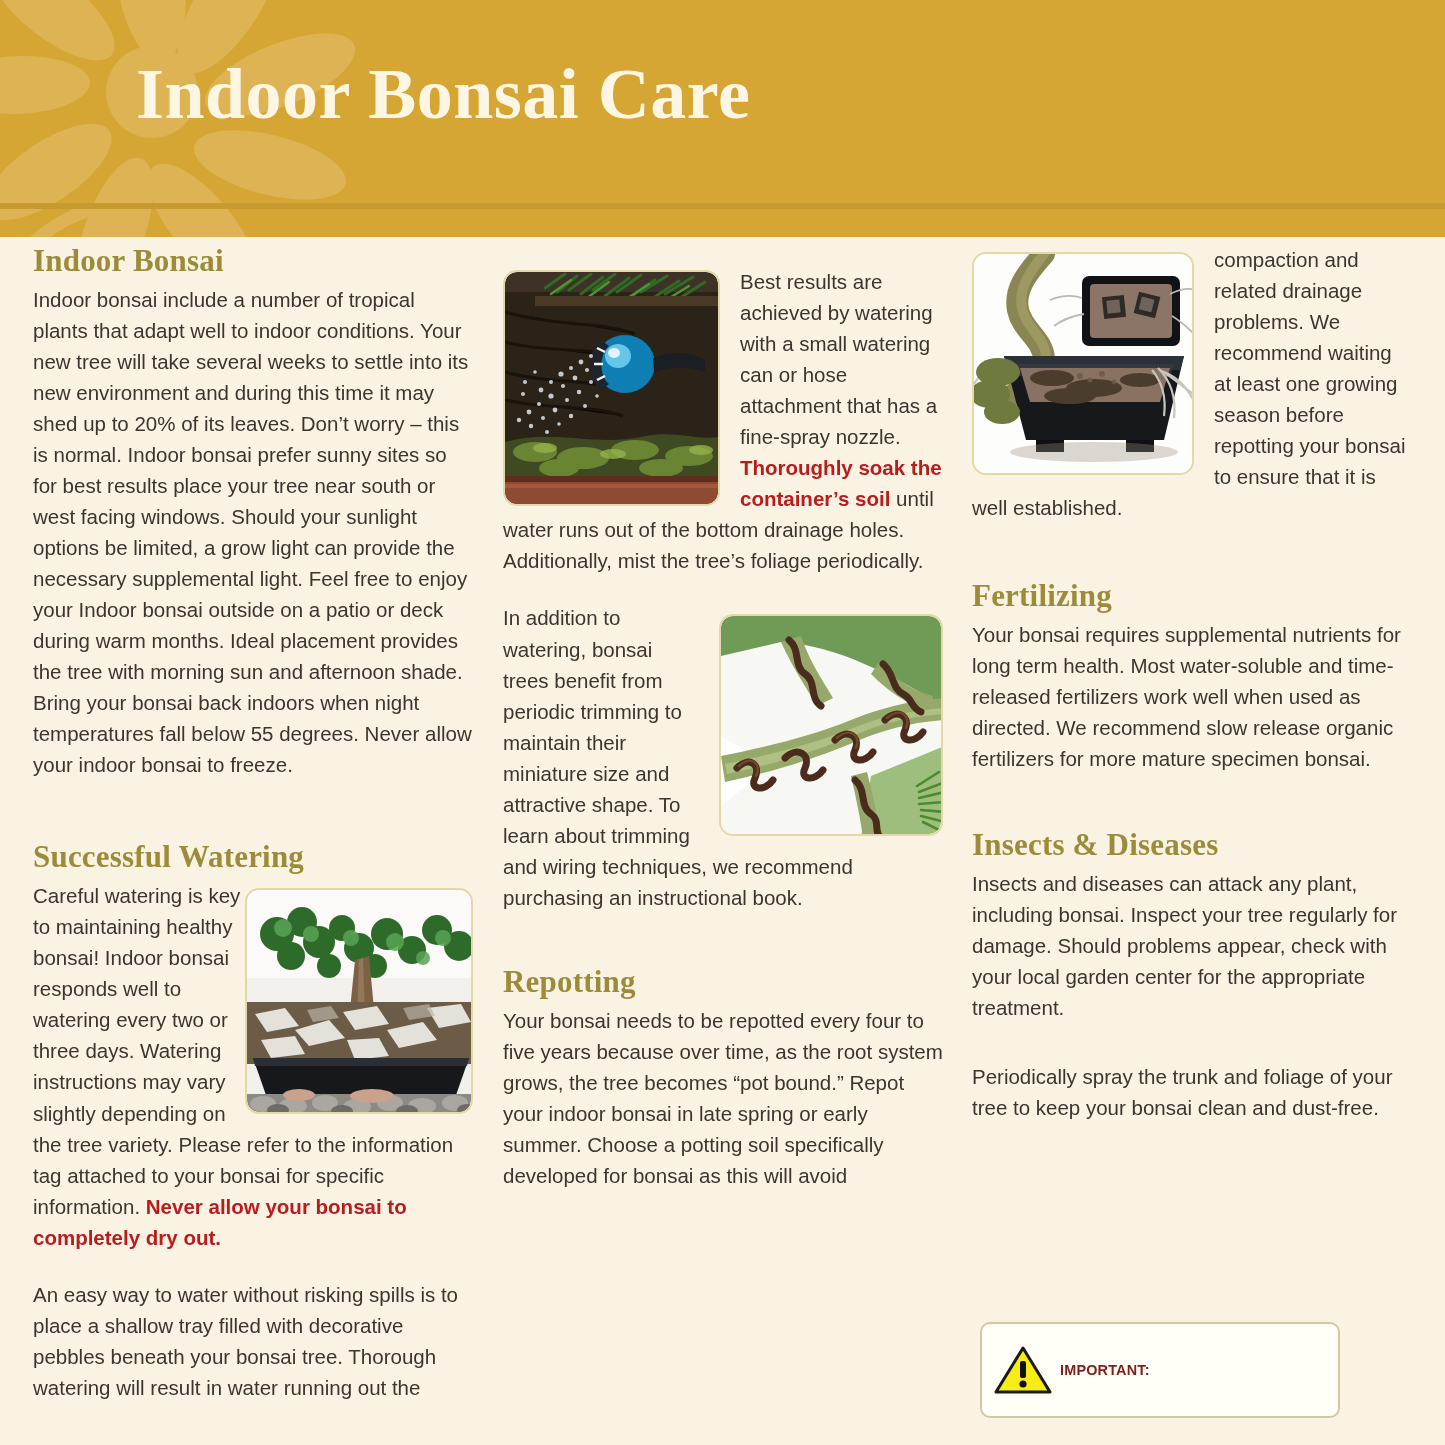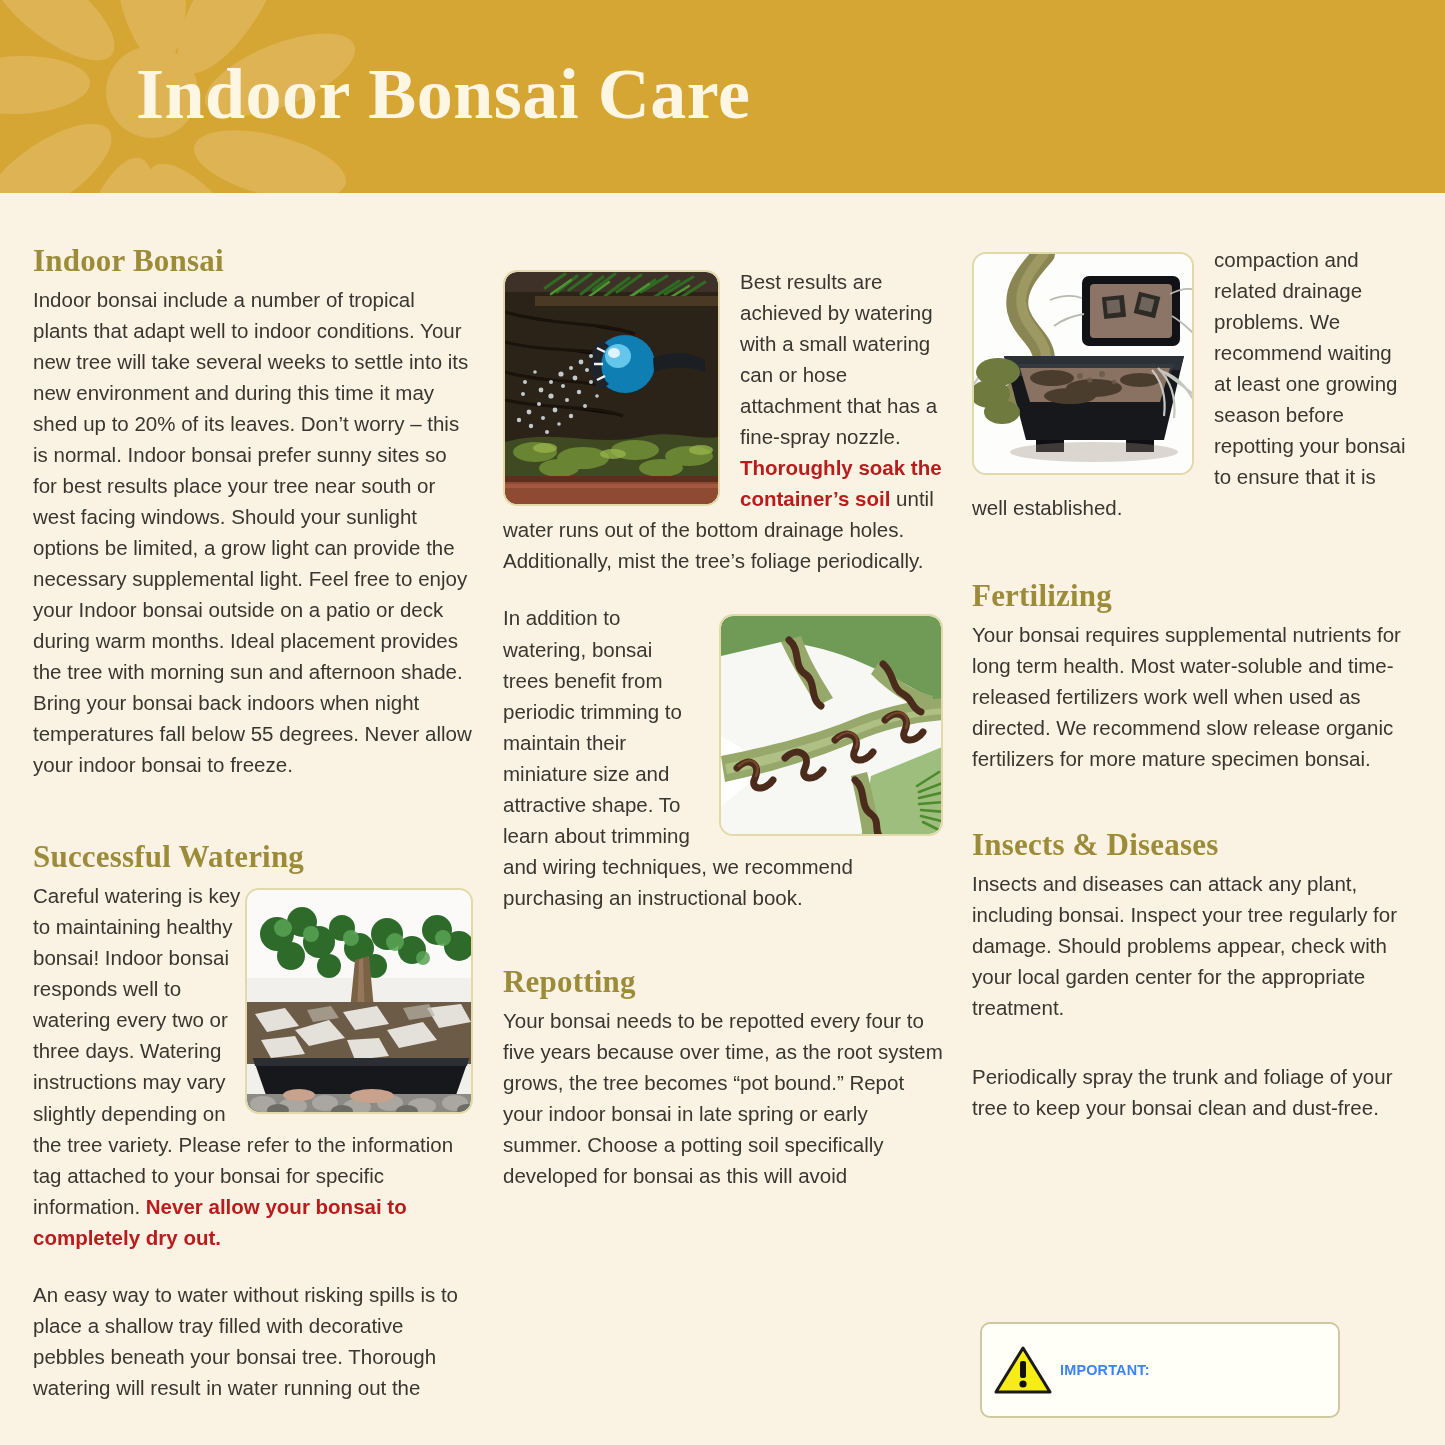--- a/index.html
+++ b/index.html
@@ -6,21 +6,21 @@
   body{
     width:1445px;height:1445px;
     background:#FAF3E4;
     font-family:"Liberation Sans", sans-serif;
     overflow:hidden;
   }
   .page{position:relative;width:1445px;height:1445px;overflow:hidden;background:#FAF3E4;}
 
   
   .header{
-    position:absolute;left:0;top:0;width:1445px;height:193px;
+    position:absolute;left:0;top:0;width:1445px;height:237px;
     background:#D5A634;
     overflow:hidden;
   }
   .header-bottom-rule{
     position:absolute;left:0;top:203px;width:1445px;height:6px;
     background:#C69A2E;
   }
   .petals{position:absolute;left:-60px;top:-120px;width:420px;height:420px;opacity:1;}
   .header-title{
     position:absolute;left:136px;top:58px;
@@ -81,21 +81,21 @@
     position:absolute;left:980px;top:1322px;width:360px;height:96px;
     background:#FFFEF7;
     border:2px solid #CFC9A2;
     border-radius:10px;
     box-sizing:border-box;
     display:flex;align-items:center;
     padding:6px 10px 6px 12px;
   }
   .warn-icon{flex:0 0 auto;width:58px;height:52px;margin-right:8px;}
   .warn-text{
-    font-size:14.4px;line-height:1.28;color:#3b82f6;
+    font-size:14.4px;line-height:1.28;color:#7f1d1d;
     font-family:"Liberation Sans", sans-serif;
   }
   .warn-text .l1{font-weight:700;letter-spacing:0.2px;}
   .warn-text .l2{font-weight:700;letter-spacing:0.3px;}
   .warn-text .rest{font-weight:400;}
 
   
   svg{display:block;}
 </style>
 </head>

